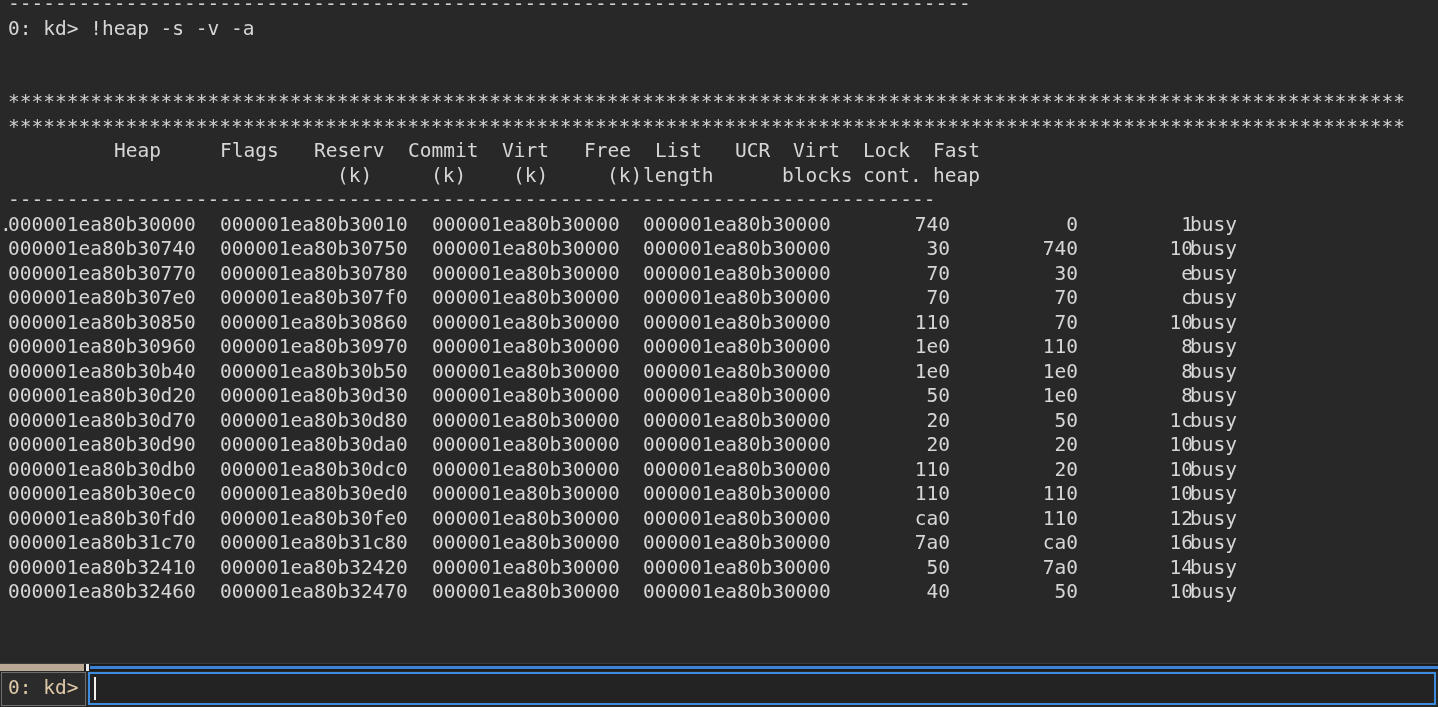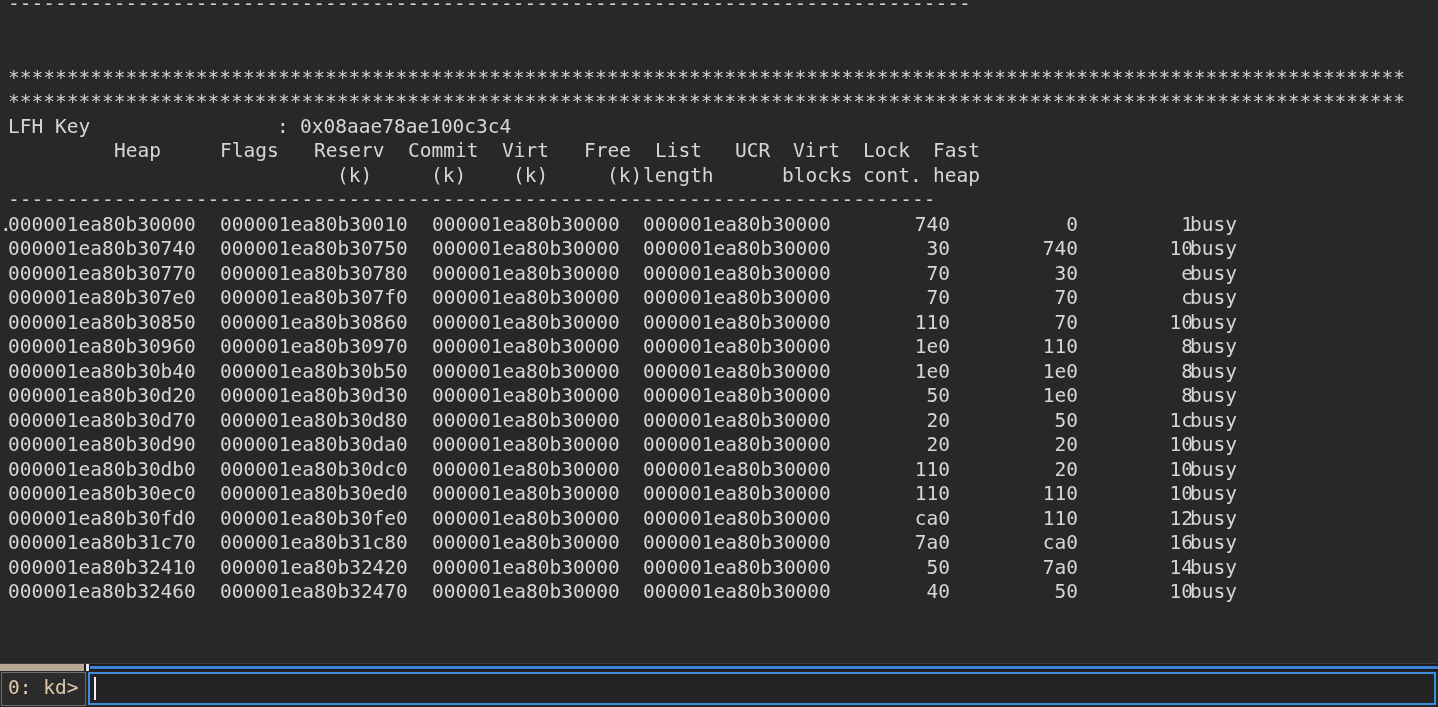--- a/index.html
+++ b/index.html
@@ -158,30 +158,30 @@
 </head>
 <body>
 
 <div id="app">
 
   <div class="output-pane">
     <div class="output-scroll">
 
       <div class="line rule">----------------------------------------------------------------------------------</div>
 
+      <div class="line">0: kd&gt; !heap -s -v -a</div>
 
       <div class="line blank"> </div>
       <div class="line blank"> </div>
 
       <div class="line rule">***********************************************************************************************************************</div>
 
 
       <div class="line rule">***********************************************************************************************************************</div>
 
-      <div class="line"><span style="display:inline-block;width:269px;">LFH Key</span><span style="display:inline-block;width:23px;">:</span><span>0x08aae78ae100c3c4</span></div>
 
 
       <div class="line" style="position:relative;"><span style="position:absolute;left:114px;">Heap</span><span style="position:absolute;left:220px;">Flags</span><span style="position:absolute;left:314px;">Reserv</span><span style="position:absolute;left:408px;">Commit</span><span style="position:absolute;left:502px;">Virt</span><span style="position:absolute;left:584px;">Free</span><span style="position:absolute;left:655px;">List</span><span style="position:absolute;left:735px;">UCR</span><span style="position:absolute;left:793px;">Virt</span><span style="position:absolute;left:863px;">Lock</span><span style="position:absolute;left:933px;">Fast</span></div>
 
       <div class="line" style="position:relative;"><span style="position:absolute;left:337px;">(k)</span><span style="position:absolute;left:431px;">(k)</span><span style="position:absolute;left:513px;">(k)</span><span style="position:absolute;left:607px;">(k)</span><span style="position:absolute;left:643px;">length</span><span style="position:absolute;left:782px;">blocks</span><span style="position:absolute;left:863px;">cont.</span><span style="position:absolute;left:933px;">heap</span></div>
 
       <div class="line rule">-------------------------------------------------------------------------------</div>
 
       <div id="table-rows">
           <div class="line" style="position: relative; padding-left: 0px;"><span style="position: absolute; left: 0px;">.</span><span style="position: absolute; left: 8px;">000001ea80b30000</span><span style="position: absolute; left: 220px;">000001ea80b30010</span><span style="position: absolute; left: 432px;">000001ea80b30000</span><span style="position: absolute; left: 643px;">000001ea80b30000</span><span style="position: absolute; right: 488px;">740</span><span style="position: absolute; right: 360px;">0</span><span style="position: absolute; right: 245px;">1</span><span style="position: absolute; left: 1190px;">busy</span></div>

